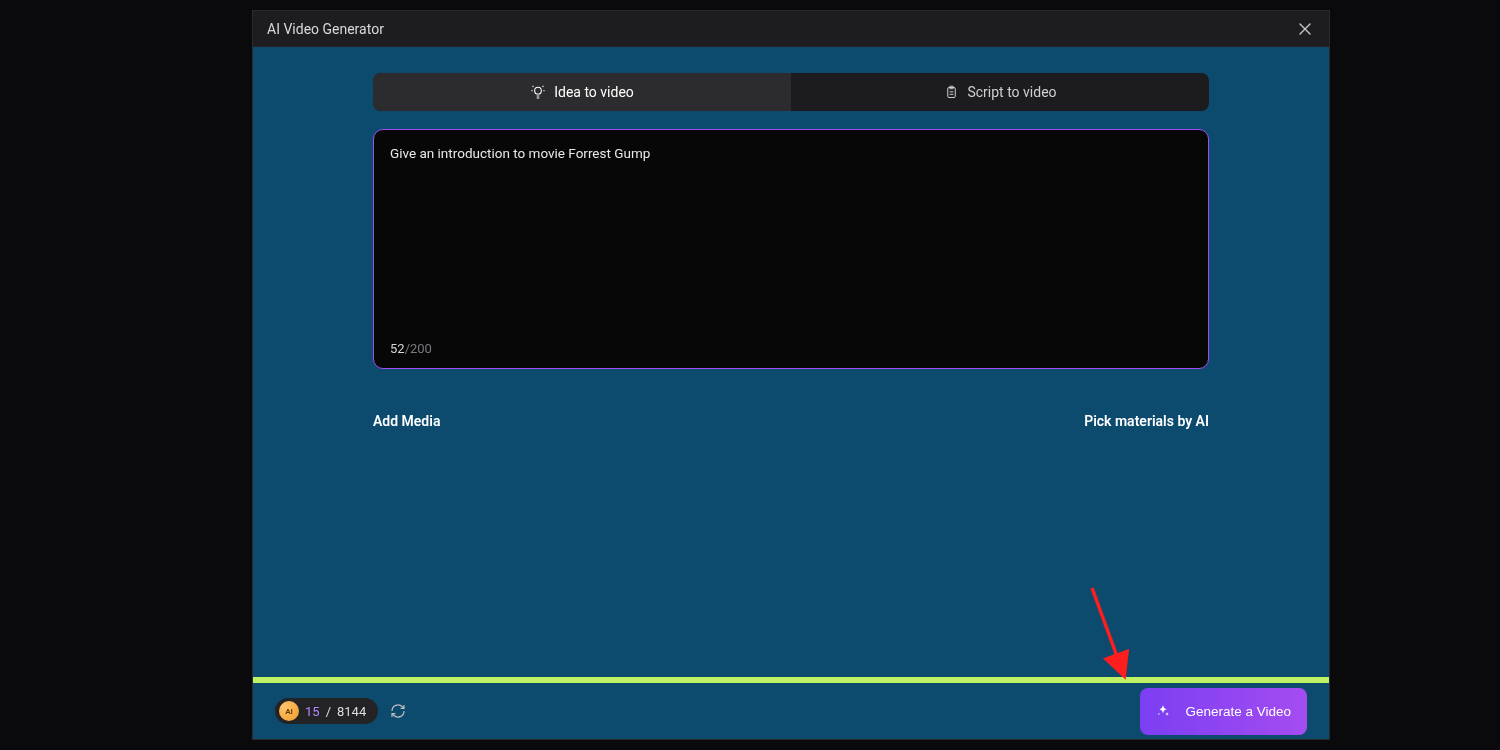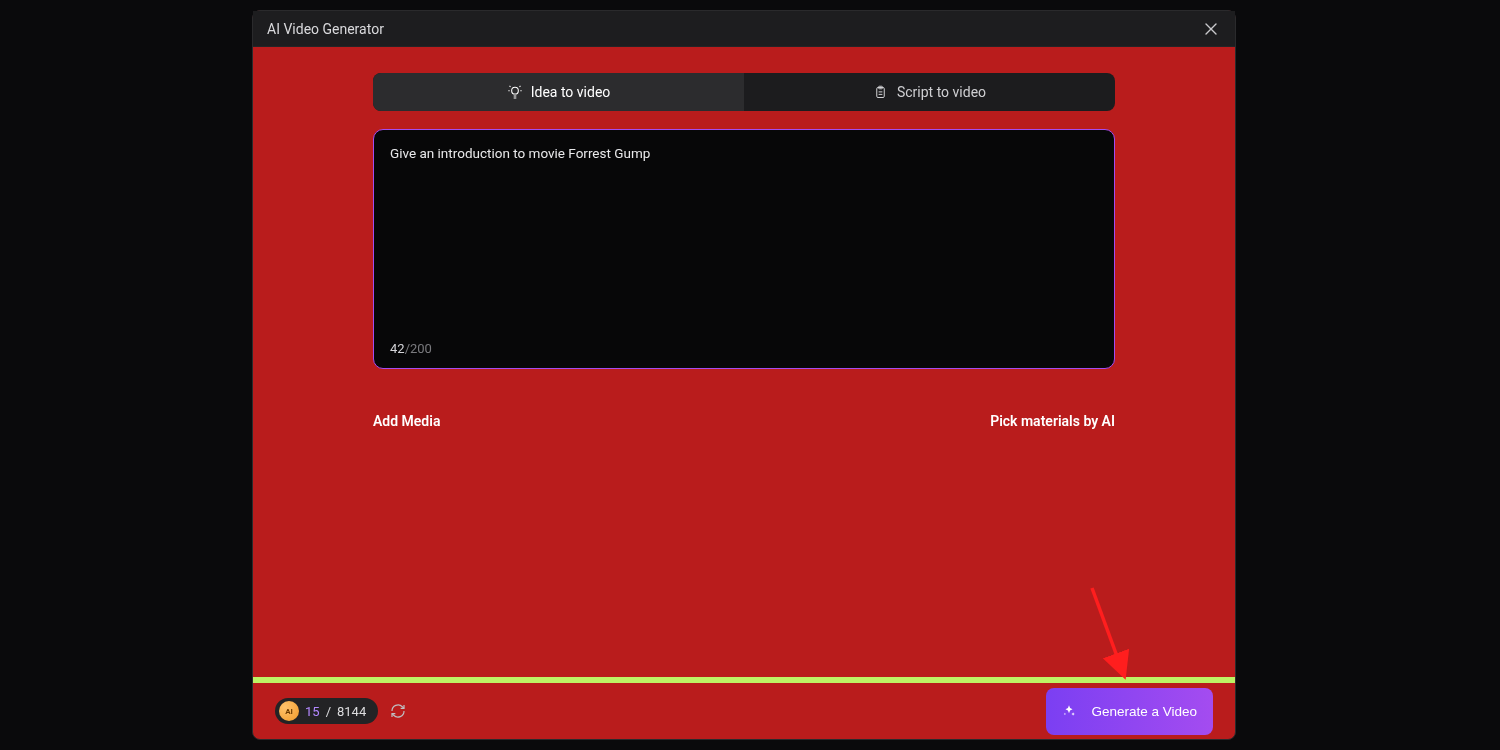--- a/index.html
+++ b/index.html
@@ -7,24 +7,24 @@
     width: 1500px; height: 750px;
     background: #0a0a0c;
     font-family: -apple-system, BlinkMacSystemFont, "Segoe UI", Roboto, Arial, sans-serif;
     color: #e6e6e8;
     overflow: hidden;
     position: relative;
   }
   .dialog {
     position: absolute;
     left: 252px; top: 10px;
-    width: 984px; height: 730px;
-    background: #b91c1c;
+    width: 1078px; height: 730px;
+    background: #0c4a6e;
     border: 1px solid #2a2a2c;
-    border-radius: 8px;
+    border-radius: 0;
     display: flex;
     flex-direction: column;
   }
   .titlebar {
     height: 36px;
     background: #1d1d1f;
     border-bottom: 1px solid #242426;
     display: flex;
     align-items: center;
     padding: 0 14px;
@@ -197,21 +197,21 @@
               <path d="M9 11h6M9 15h6"></path>
             </svg>
         </span>
         <span>Script to video</span>
       </div>
     </div>
 
     <div class="prompt-box">
       <textarea class="prompt-text" style="">Give an introduction to movie Forrest Gump</textarea>
       <div class="counter">
-        <span class="cur">42</span><span>/</span><span>200</span>
+        <span class="cur">52</span><span>/</span><span>200</span>
       </div>
     </div>
 
     <div class="media-header">
       <span>Add Media</span>
       <span>Pick materials by AI</span>
     </div>
 
   </div>
 

